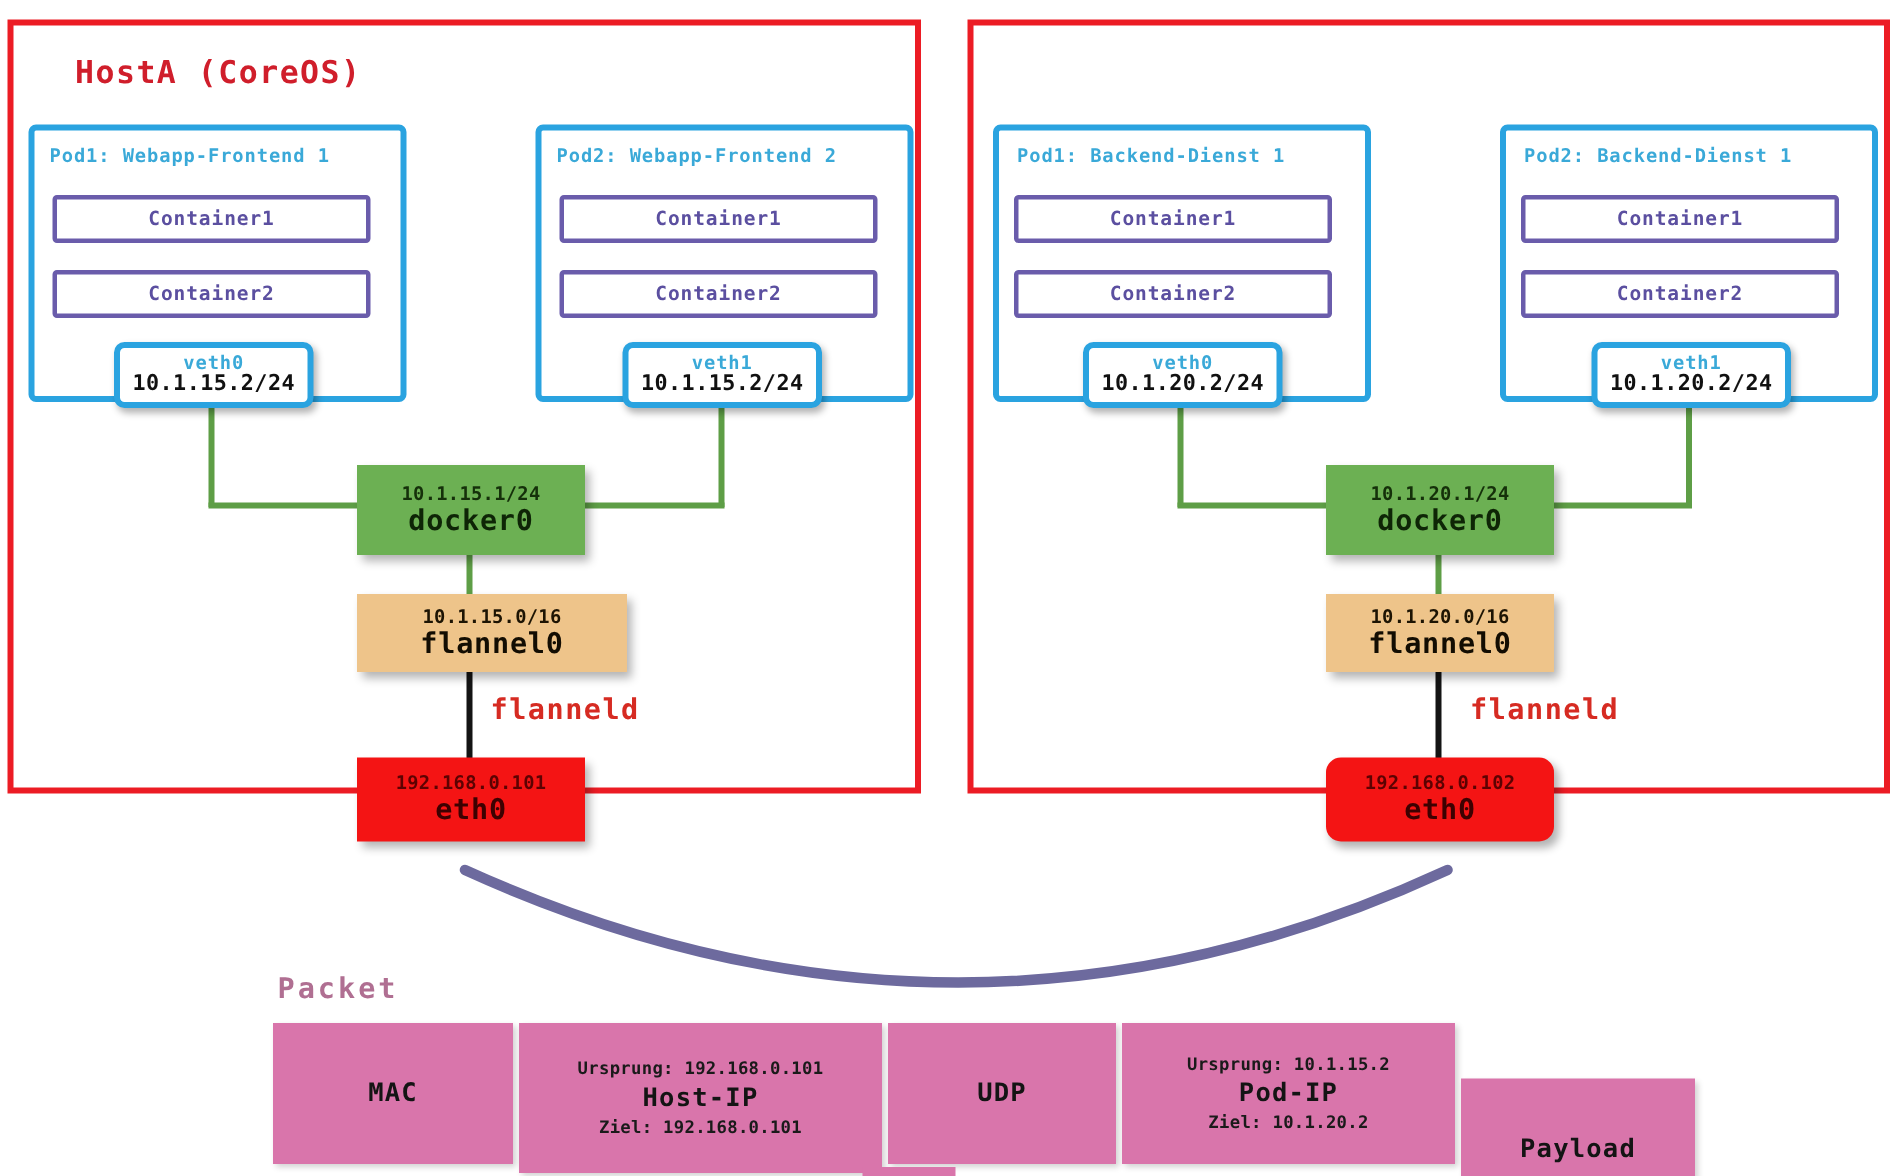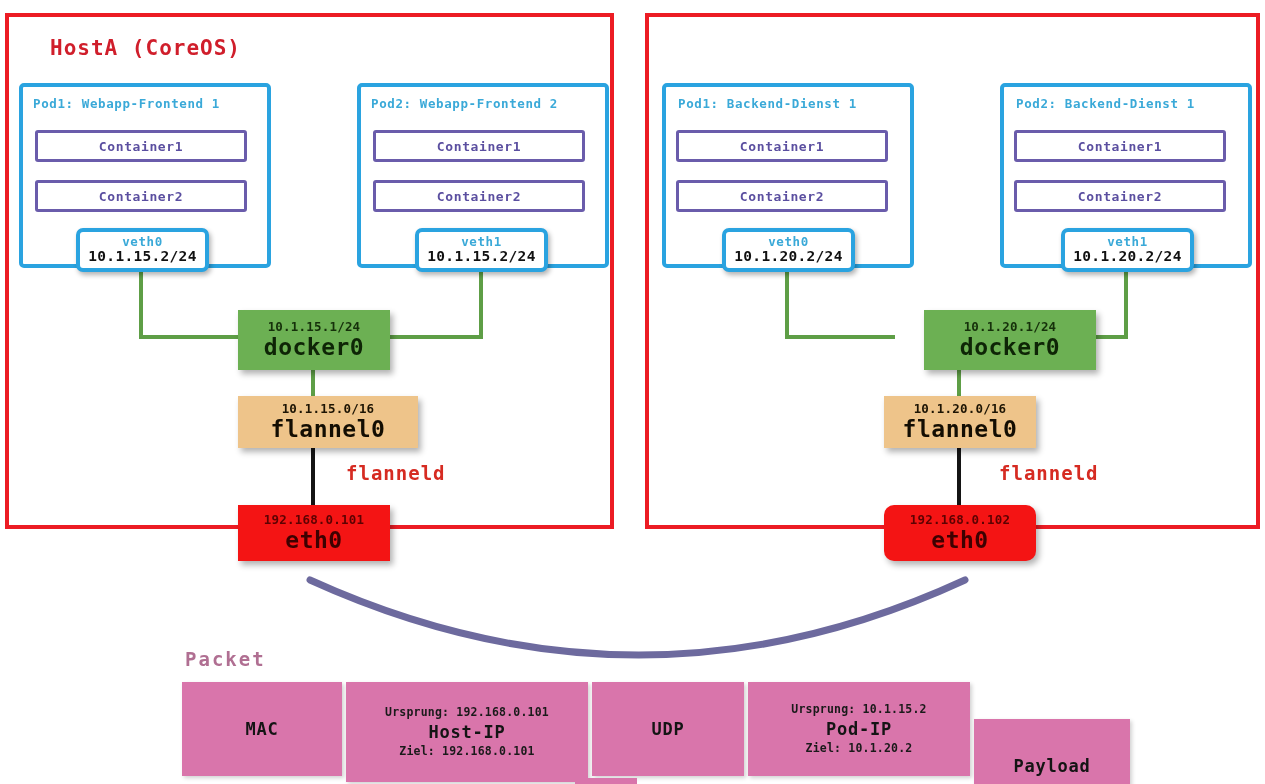--- a/index.html
+++ b/index.html
@@ -75,35 +75,35 @@
   
   .dev-box{
     position:absolute;
     box-sizing:border-box;
     display:flex;flex-direction:column;
     align-items:center;justify-content:center;
     box-shadow:3px 4px 6px rgba(0,0,0,.30);
     z-index:6;
   }
   .dev-ip{font-size:12.5px;font-weight:bold;letter-spacing:.2px;line-height:1.2;}
-  .dev-name{font-size:23px;font-weight:bold;letter-spacing:.5px;line-height:1.2;}
+  .dev-name{font-size:19px;font-weight:bold;letter-spacing:.5px;line-height:1.2;}
   .dev-docker{background:#6cb053;}
   .dev-docker .dev-ip{color:#15300a;}
   .dev-docker .dev-name{color:#0e2506;}
   .dev-flannel{background:#eec48a;}
   .dev-flannel .dev-ip{color:#1d1403;}
   .dev-flannel .dev-name{color:#130d02;}
   .dev-eth{background:#f41414;}
   .dev-eth .dev-ip{color:#5c0202;}
   .dev-eth .dev-name{color:#3d0101;}
 
   .flanneld-label{
     position:absolute;
     font-size:19px;font-weight:bold;color:#d62b22;
-    letter-spacing:1px;white-space:nowrap;z-index:7;margin-left:19px;
+    letter-spacing:1px;white-space:nowrap;z-index:7;
   }
 
   
   .wire{position:absolute;z-index:2;}
   .wire-green{background:#5e9e46;}
   .wire-black{background:#141414;}
 
   
   .packet-title{
     position:absolute;
@@ -192,21 +192,21 @@
 
   <div class="veth-box" style="left:722px;top:228px;width:133px;height:44px;">
     <div class="veth-name">veth0</div>
     <div class="veth-ip">10.1.20.2/24</div>
   </div>
   <div class="veth-box" style="left:1061px;top:228px;width:133px;height:44px;">
     <div class="veth-name">veth1</div>
     <div class="veth-ip">10.1.20.2/24</div>
   </div>
 
-  <div class="dev-box dev-docker" style="left:924px;top:310px;width:172px;height:60px;">
+  <div class="dev-box dev-docker" style="left:884px;top:310px;width:152px;height:60px;">
     <div class="dev-ip">10.1.20.1/24</div>
     <div class="dev-name">docker0</div>
   </div>
   <div class="dev-box dev-flannel" style="left:884px;top:396px;width:152px;height:52px;">
     <div class="dev-ip">10.1.20.0/16</div>
     <div class="dev-name">flannel0</div>
   </div>
   <div class="flanneld-label" style="left:980px;top:462px;">flanneld</div>
   <div class="dev-box dev-eth" style="left:884px;top:505px;width:152px;height:56px;border-radius:10px;">
     <div class="dev-ip">192.168.0.102</div>

